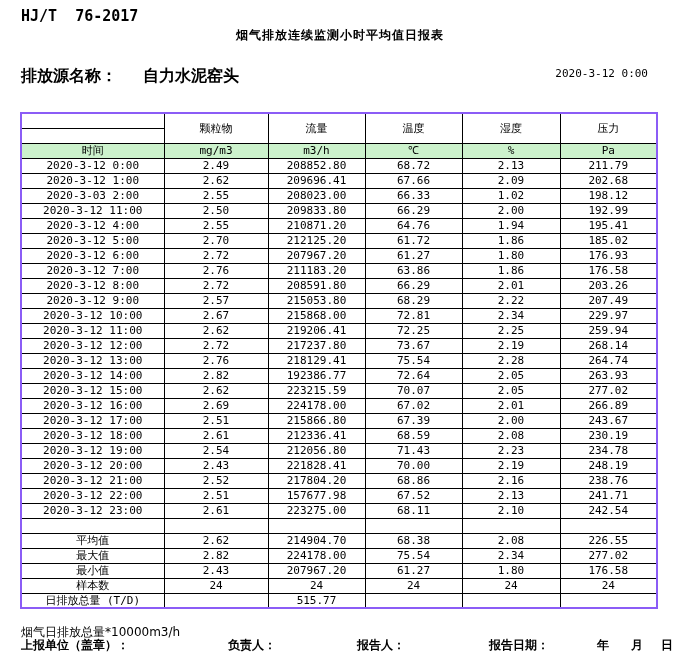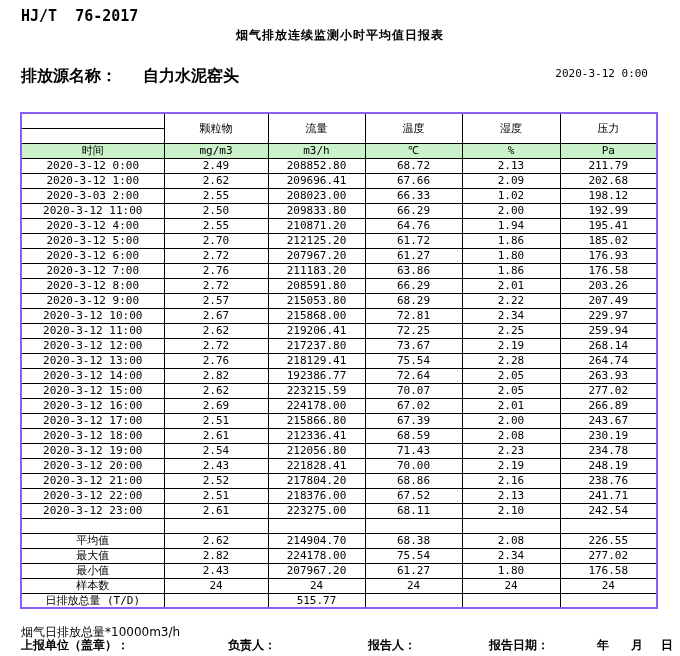--- a/index.html
+++ b/index.html
@@ -60,21 +60,21 @@
     font-weight: normal; font-size: 12px;
     font-family: "DejaVu Sans", sans-serif;
   }
   .sig-line {
     position: absolute; top: 637px; left: 0; width: 680px; height: 16px;
     font-weight: bold; font-size: 12px;
   }
   .sig-line span { position: absolute; white-space: nowrap; }
   .sig-unit   { left: 21px; }
   .sig-resp   { left: 228px; }
-  .sig-report { left: 368px; }
+  .sig-report { left: 357px; }
   .sig-date   { left: 489px; }
   .sig-year   { left: 597px; }
   .sig-month  { left: 631px; }
   .sig-day    { left: 661px; }
 </style>
 </head>
 <body>
 
 <div class="std-code">HJ/T  76-2017</div>
 
@@ -289,21 +289,21 @@
     <td>2020-3-12 21:00</td>
     <td>2.52</td>
     <td>217804.20</td>
     <td>68.86</td>
     <td>2.16</td>
     <td>238.76</td>
   </tr>
       <tr>
     <td>2020-3-12 22:00</td>
     <td>2.51</td>
-    <td>218376.00</td>
+    <td>157677.98</td>
     <td>67.52</td>
     <td>2.13</td>
     <td>241.71</td>
   </tr>
       <tr>
     <td>2020-3-12 23:00</td>
     <td>2.61</td>
     <td>223275.00</td>
     <td>68.11</td>
     <td>2.10</td>

